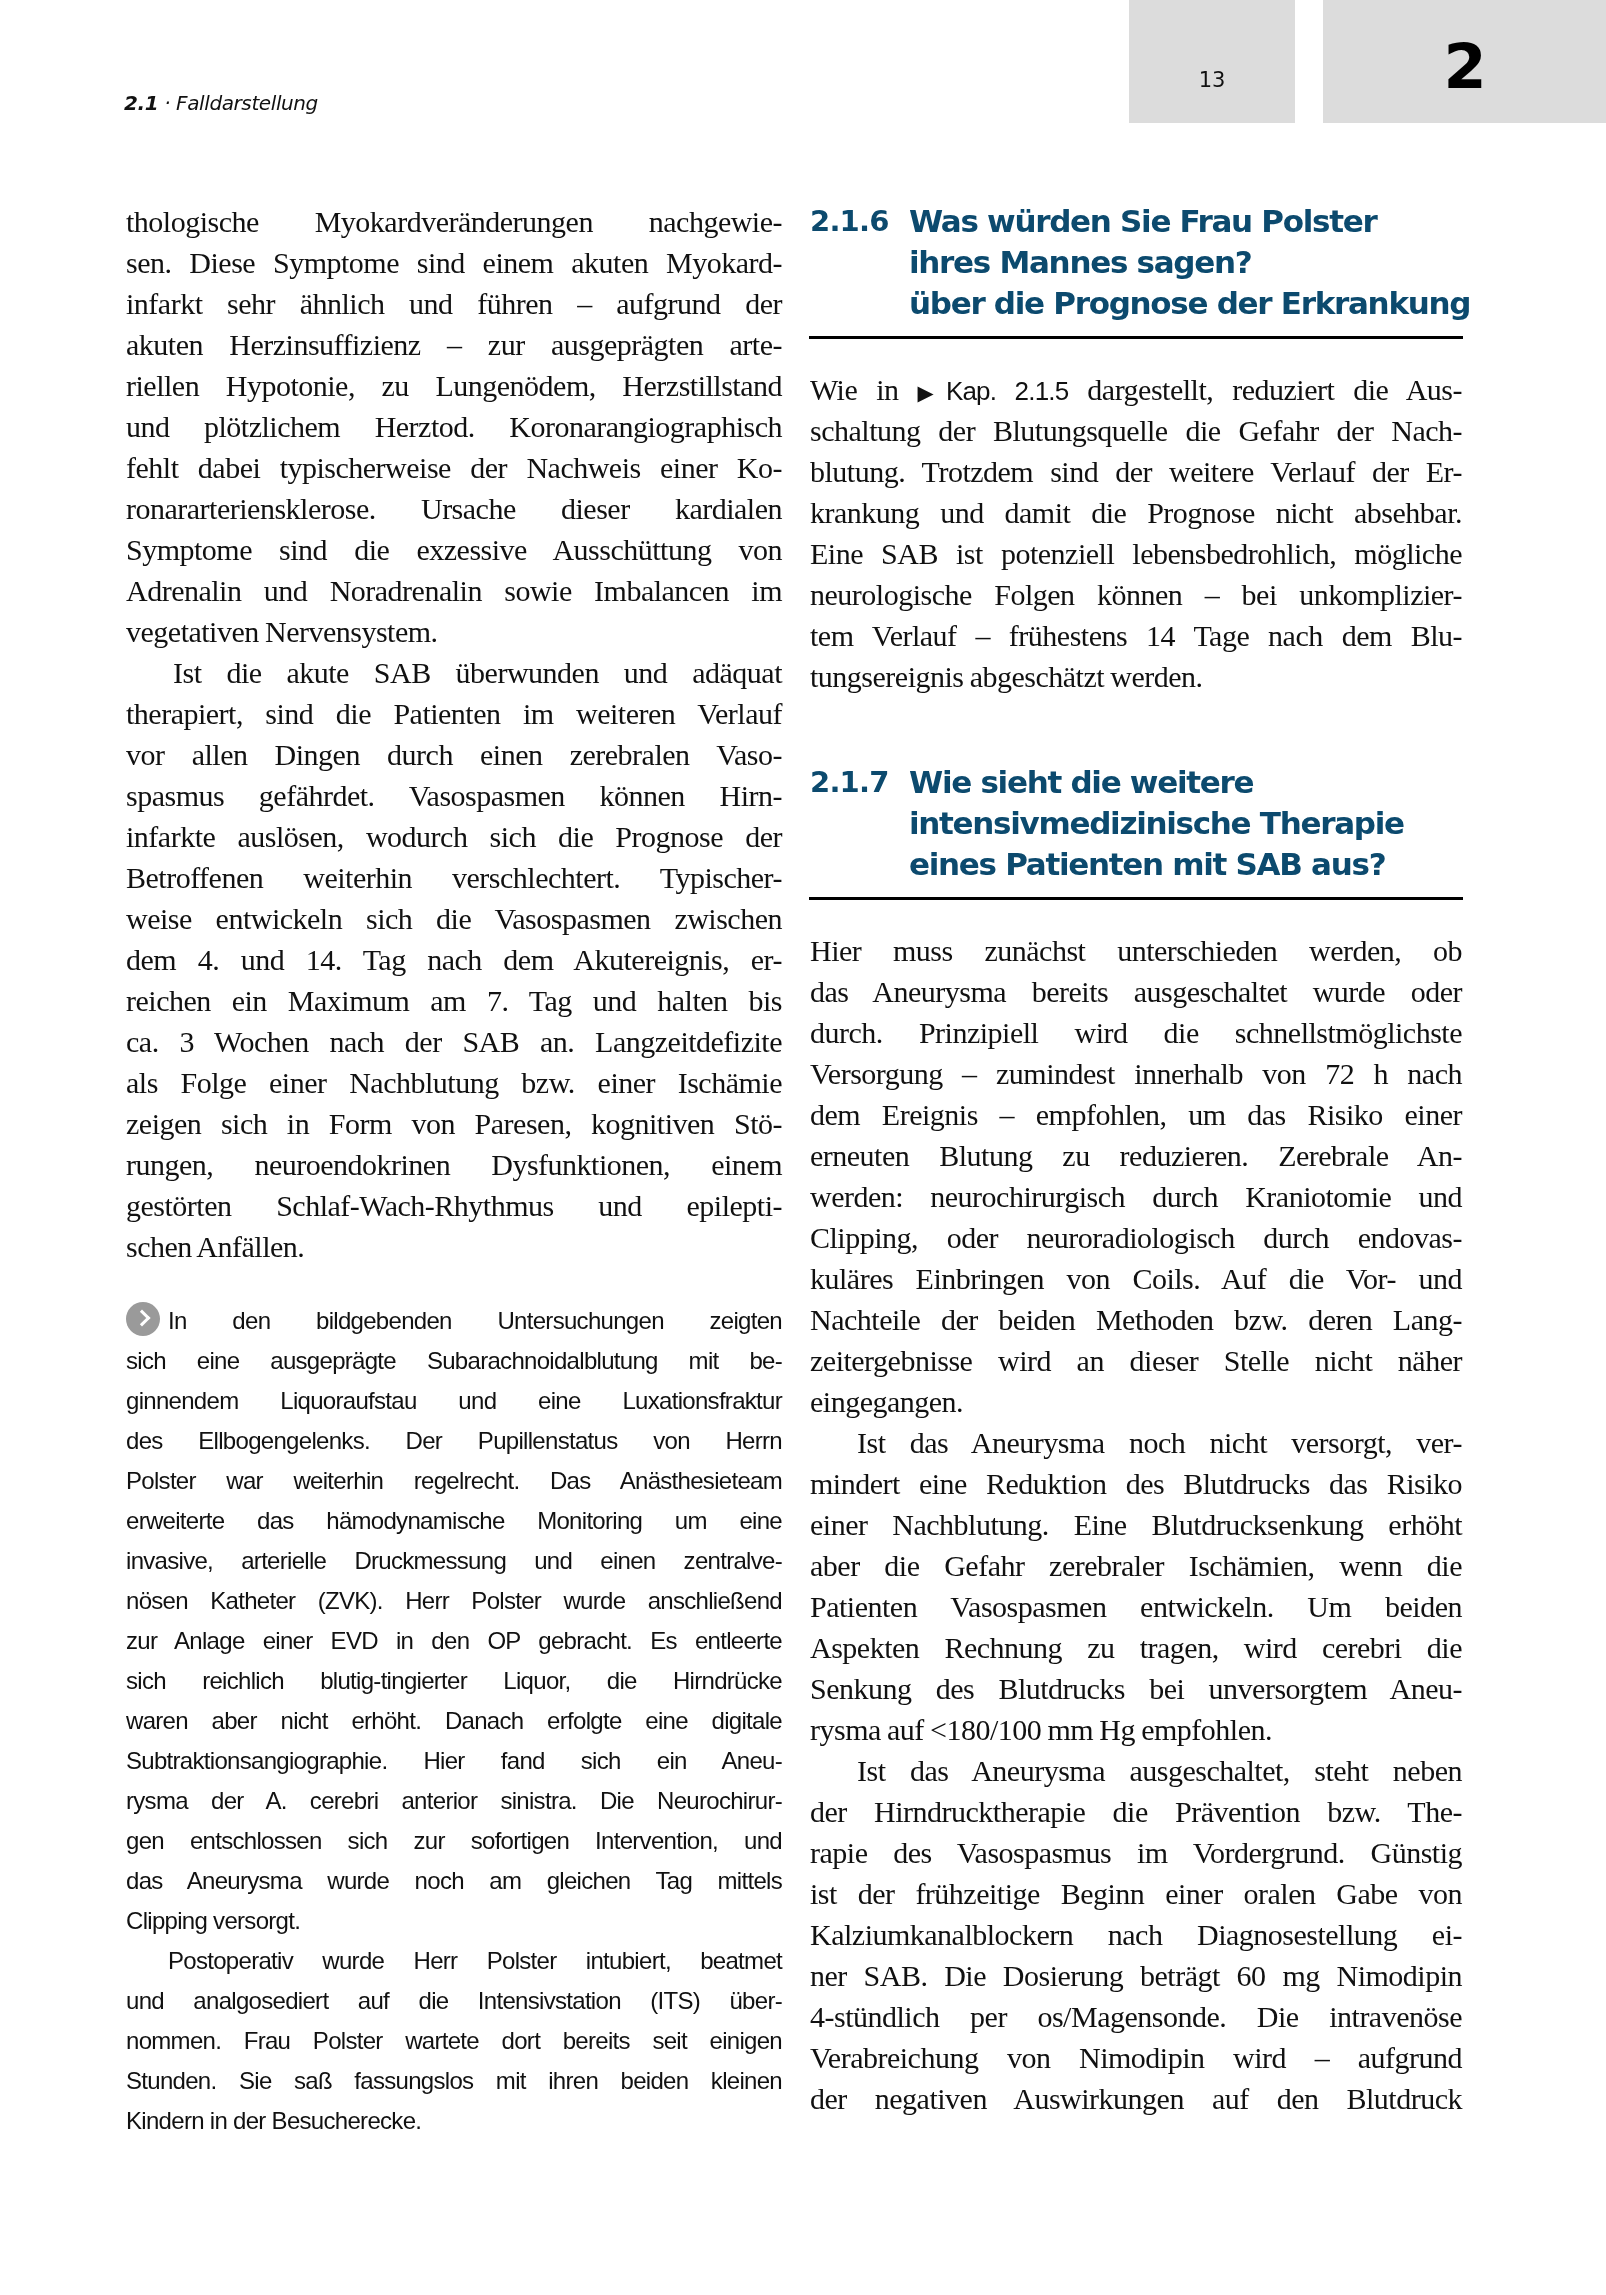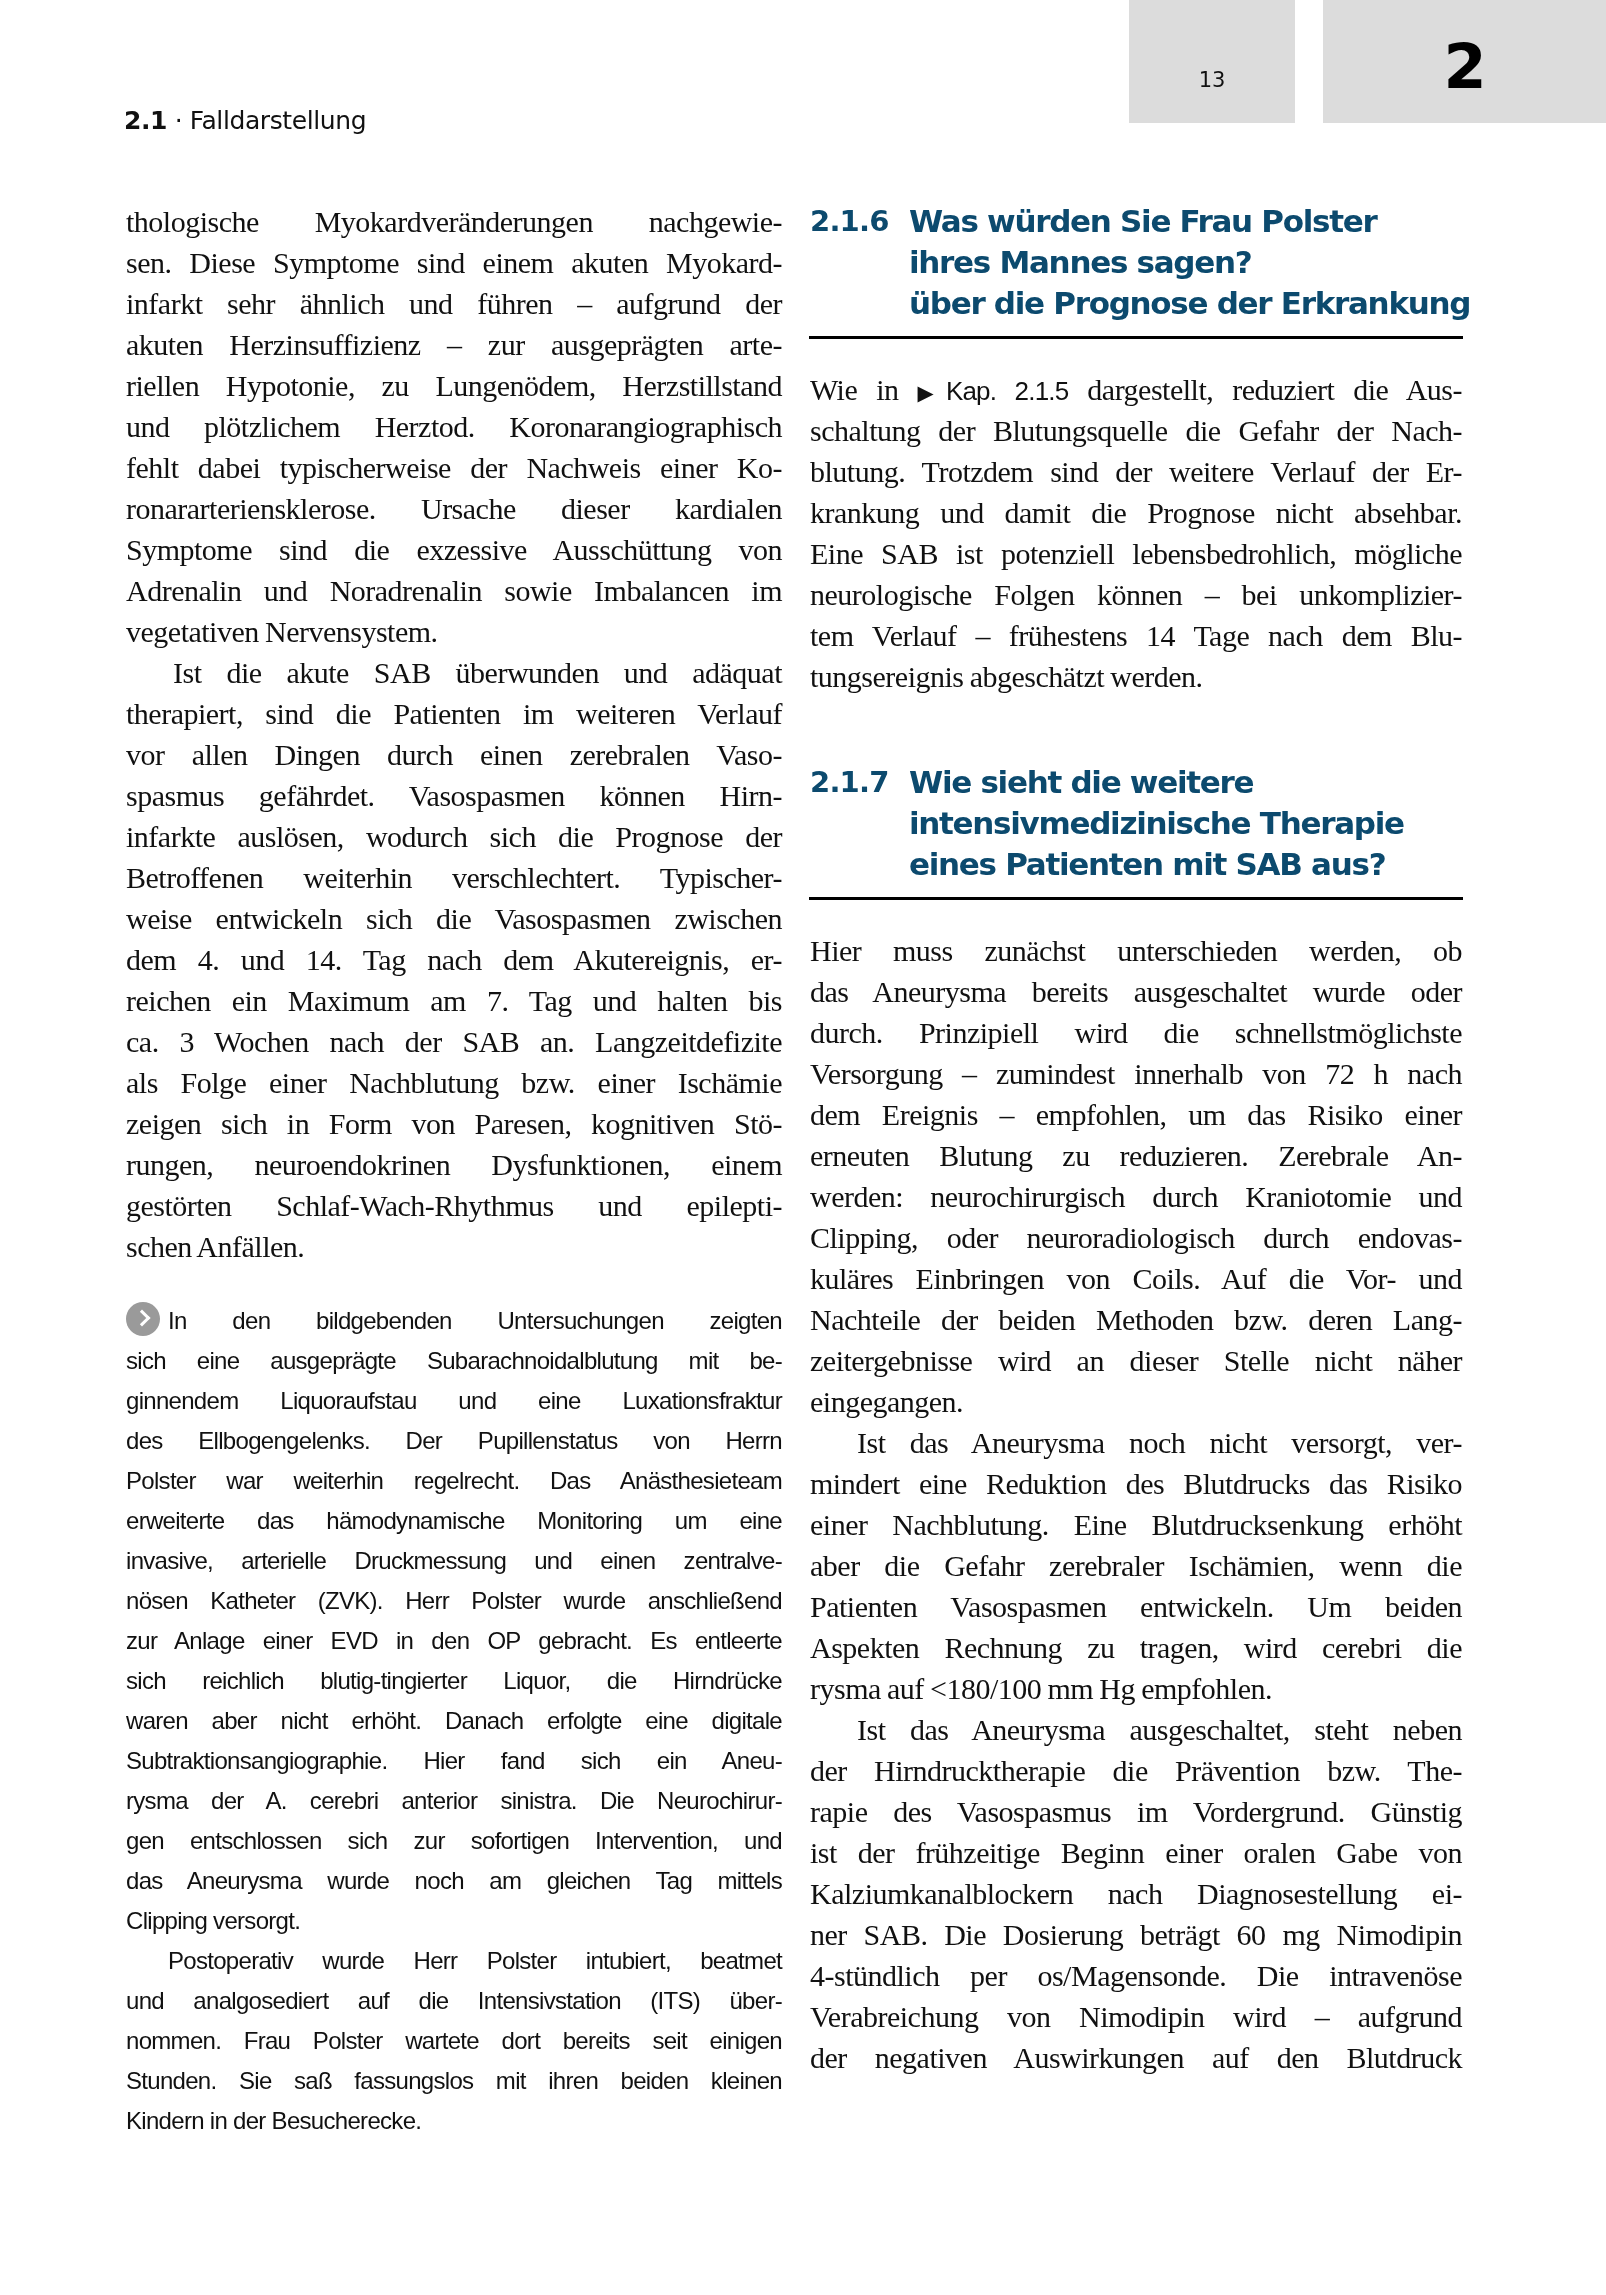--- a/index.html
+++ b/index.html
@@ -1,17 +1,17 @@
 <!DOCTYPE html>
 <html style="font-size:13px"><head>
 <meta charset="utf-8">
 <style>
   html, body { margin: 0; padding: 0; background: #ffffff; }
   body { width: 1607px; height: 2295px; position: relative; overflow: hidden; color: #111; }
-  .running-head { position: absolute; left: 124px; top: 106px; font-family: "DejaVu Sans", sans-serif; font-size: 25px; letter-spacing: -0.4px; color: #111; }
+  .running-head { position: absolute; left: 124px; top: 91px; font-family: "DejaVu Sans", sans-serif; font-size: 20px; letter-spacing: -0.4px; color: #111; font-style: italic; }
   .running-head b { font-weight: bold; }
   .pagenum-box { position: absolute; left: 1129px; top: 0; width: 166px; height: 123px; background: #dcdcdc; }
   .pagenum-box span { position: absolute; left: 0; right: 0; top: 68px; text-align: center; font-family: "DejaVu Sans", sans-serif; font-size: 21px; color: #111; }
   .chapter-box { position: absolute; left: 1323px; top: 0; width: 284px; height: 123px; background: #dcdcdc; }
   .chapter-box span { position: absolute; left: 0; right: 0; top: 36px; text-align: center; font-family: "DejaVu Sans", sans-serif; font-weight: bold; font-size: 62px; line-height: 62px; color: #000; }
 
   .col { position: absolute; width: 656px; }
   .col-left { left: 126px; top: 201px; }
 
   .line { display: block; white-space: nowrap; text-align: justify; text-align-last: justify; height: 41px; line-height: 41px; }
@@ -157,20 +157,21 @@
       <span class="line"><span>zeitergebnisse wird an dieser Stelle nicht näher</span></span>
       <span class="line last"><span>eingegangen.</span></span>
     </div>
   <div>
       <span class="line indent"><span>Ist das Aneurysma noch nicht versorgt, ver-</span></span>
       <span class="line"><span>mindert eine Reduktion des Blutdrucks das Risiko</span></span>
       <span class="line"><span>einer Nachblutung. Eine Blutdrucksenkung erhöht</span></span>
       <span class="line"><span>aber die Gefahr zerebraler Ischämien, wenn die</span></span>
       <span class="line"><span>Patienten Vasospasmen entwickeln. Um beiden</span></span>
       <span class="line"><span>Aspekten Rechnung zu tragen, wird cerebri die</span></span>
+      <span class="line"><span>Senkung des Blutdrucks bei unversorgtem Aneu-</span></span>
       <span class="line last"><span>rysma auf &lt;180/100 mm Hg empfohlen.</span></span>
     </div>
   <div>
       <span class="line indent"><span>Ist das Aneurysma ausgeschaltet, steht neben</span></span>
       <span class="line"><span>der Hirndrucktherapie die Prävention bzw. The-</span></span>
       <span class="line"><span>rapie des Vasospasmus im Vordergrund. Günstig</span></span>
       <span class="line"><span>ist der frühzeitige Beginn einer oralen Gabe von</span></span>
       <span class="line"><span>Kalziumkanalblockern nach Diagnosestellung ei-</span></span>
       <span class="line"><span>ner SAB. Die Dosierung beträgt 60 mg Nimodipin</span></span>
       <span class="line"><span>4-stündlich per os/Magensonde. Die intravenöse</span></span>

